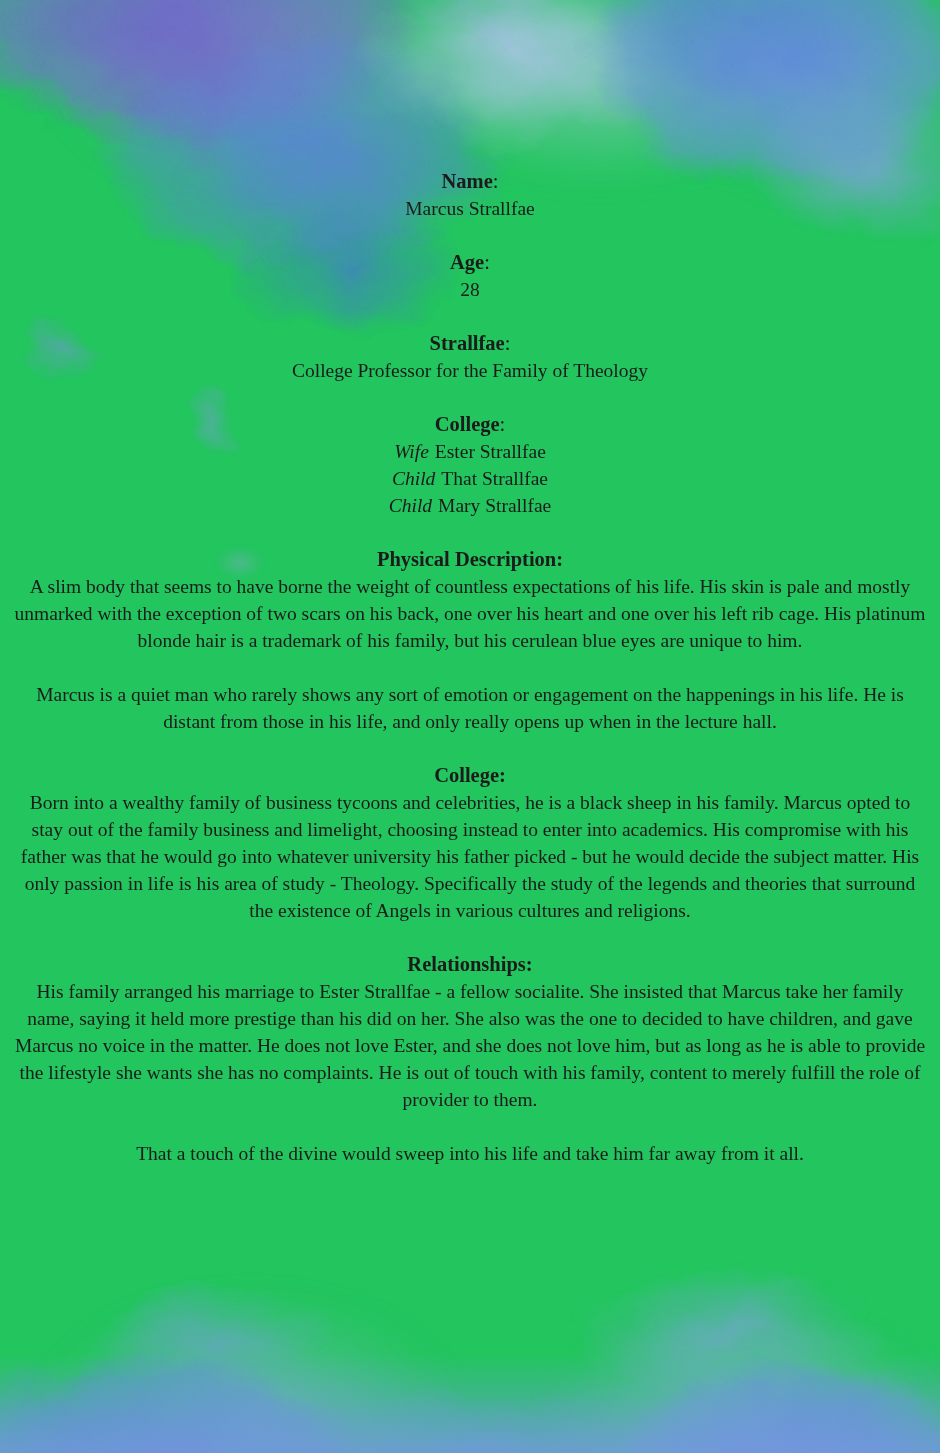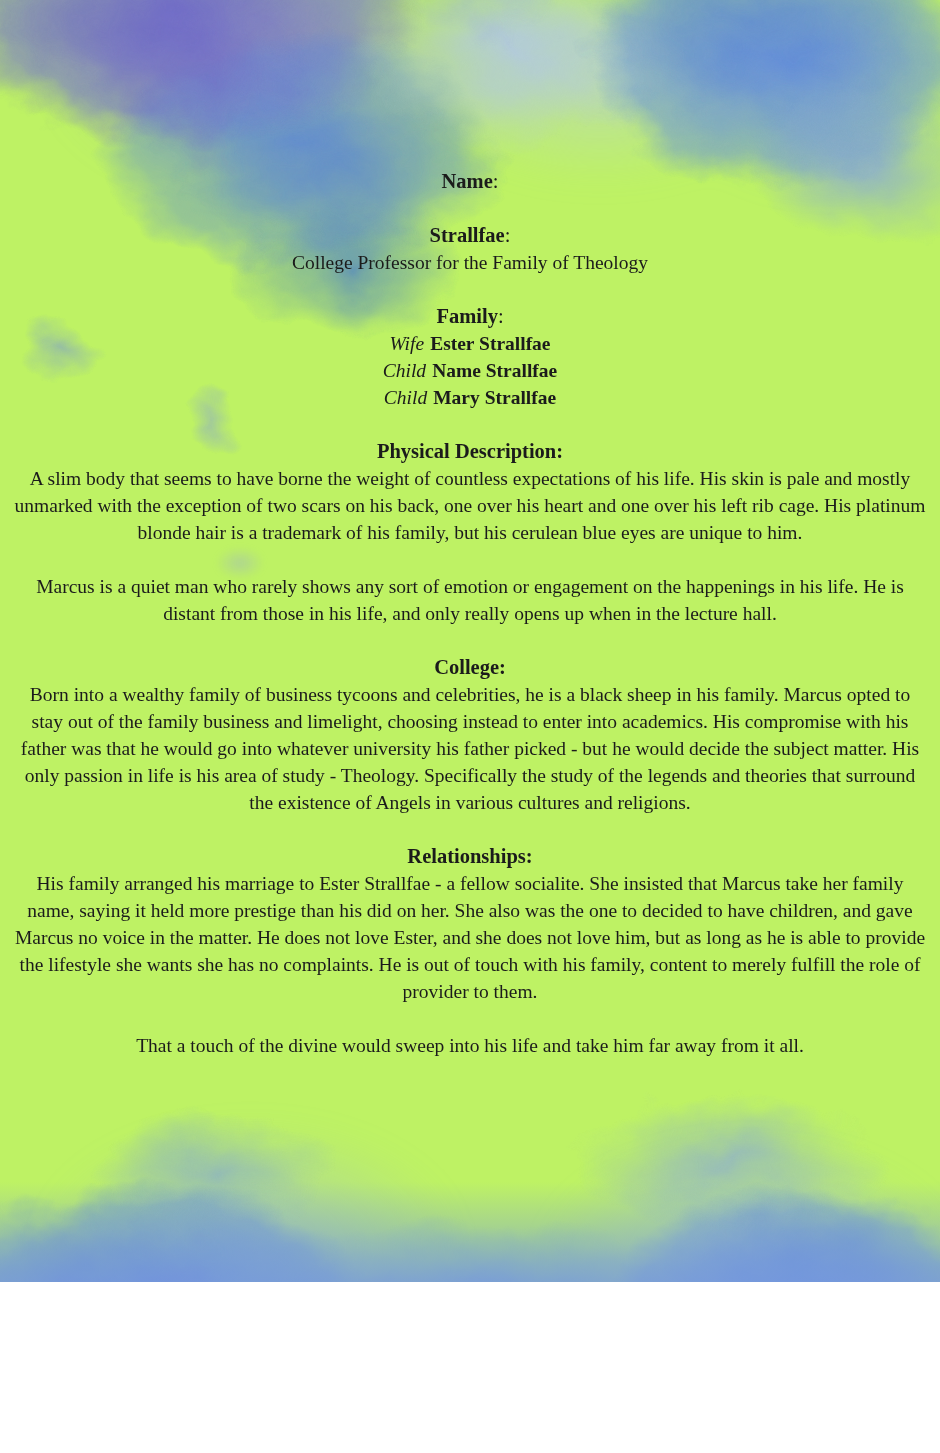--- a/index.html
+++ b/index.html
@@ -1,21 +1,21 @@
 <!DOCTYPE html>
 <html><head>
 <meta charset="utf-8">
 <style>
   html,body{margin:0;padding:0;background:#ffffff;}
   .page{
     position:relative;
-    width:940px;height:1282px;
+    width:940px;height:1453px;
     margin:0 auto;
     overflow:hidden;
-    background:#bef264;
+    background:#22c55e;
     font-family:"Liberation Serif","DejaVu Serif",serif;
   }
   
   .wc{position:absolute;left:-90px;right:-90px;pointer-events:none;}
   .wc-top{top:-90px;height:470px;}
   .wc-bottom{bottom:-90px;height:440px;}
   .layer{position:absolute;inset:0;}
   .soft{filter:blur(16px);}
   .roughA{filter:url(#wcA);}
   .roughB{filter:url(#wcB);opacity:.85;}
@@ -61,21 +61,21 @@
     padding:168px 14px 0;
     text-align:center;
     color:#1b1b1b;
     font-size:19.5px;line-height:27px;
   }
   .section{margin:0 auto 27px;max-width:912px;}
   .heading-line{font-size:20.5px;}
   .heading{font-weight:bold;}
   .colon{font-weight:normal;}
   .role{font-style:italic;text-align:center;}
-  .member-name{margin-left:6px;font-weight:bold;}
+  .member-name{margin-left:6px;}
   .body-text{margin:0;}
 </style>
 </head>
 <body>
 
 <svg width="0" height="0" style="position:absolute" aria-hidden="true">
   <filter id="wcA" x="-25%" y="-25%" width="150%" height="150%">
     <feTurbulence type="fractalNoise" baseFrequency="0.011 0.017" numOctaves="4" seed="8" result="n"></feTurbulence>
     <feDisplacementMap in="SourceGraphic" in2="n" scale="55" xChannelSelector="R" yChannelSelector="G"></feDisplacementMap>
     <feGaussianBlur stdDeviation="0.6"></feGaussianBlur>
@@ -145,32 +145,37 @@
     <div class="b-band"></div>
     <div class="layer roughA">
       
     </div>
   </div>
 
   <main class="content">
 
     <section class="section">
       <div class="heading-line"><span class="heading">Name</span><span class="colon">:</span></div>
-    </section>
-
+      <p class="body-text">Marcus Strallfae</p>
+    </section>
+
+    <section class="section">
+      <div class="heading-line"><span class="heading">Age</span><span class="colon">:</span></div>
+      <p class="body-text">28</p>
+    </section>
 
     <section class="section">
       <div class="heading-line"><span class="heading">Strallfae</span><span class="colon">:</span></div>
       <p class="body-text">College Professor for the Family of Theology</p>
     </section>
 
     <section class="section">
-      <div class="heading-line"><span class="heading">Family</span><span class="colon">:</span></div>
+      <div class="heading-line"><span class="heading">College</span><span class="colon">:</span></div>
       <div><span class="role">Wife</span><span class="member-name">Ester Strallfae</span></div>
-      <div><span class="role">Child</span><span class="member-name">Name Strallfae</span></div>
+      <div><span class="role">Child</span><span class="member-name">That Strallfae</span></div>
       <div><span class="role">Child</span><span class="member-name">Mary Strallfae</span></div>
     </section>
 
     <section class="section">
       <div class="heading-line"><span class="heading">Physical Description:</span></div>
       <p class="body-text">A slim body that seems to have borne the weight of countless expectations of his life. His skin is pale and mostly unmarked with the exception of two scars on his back, one over his heart and one over his left rib cage. His platinum blonde hair is a trademark of his family, but his cerulean blue eyes are unique to him.</p>
     </section>
 
     <section class="section">
       <p class="body-text">Marcus is a quiet man who rarely shows any sort of emotion or engagement on the happenings in his life. He is distant from those in his life, and only really opens up when in the lecture hall.</p>

